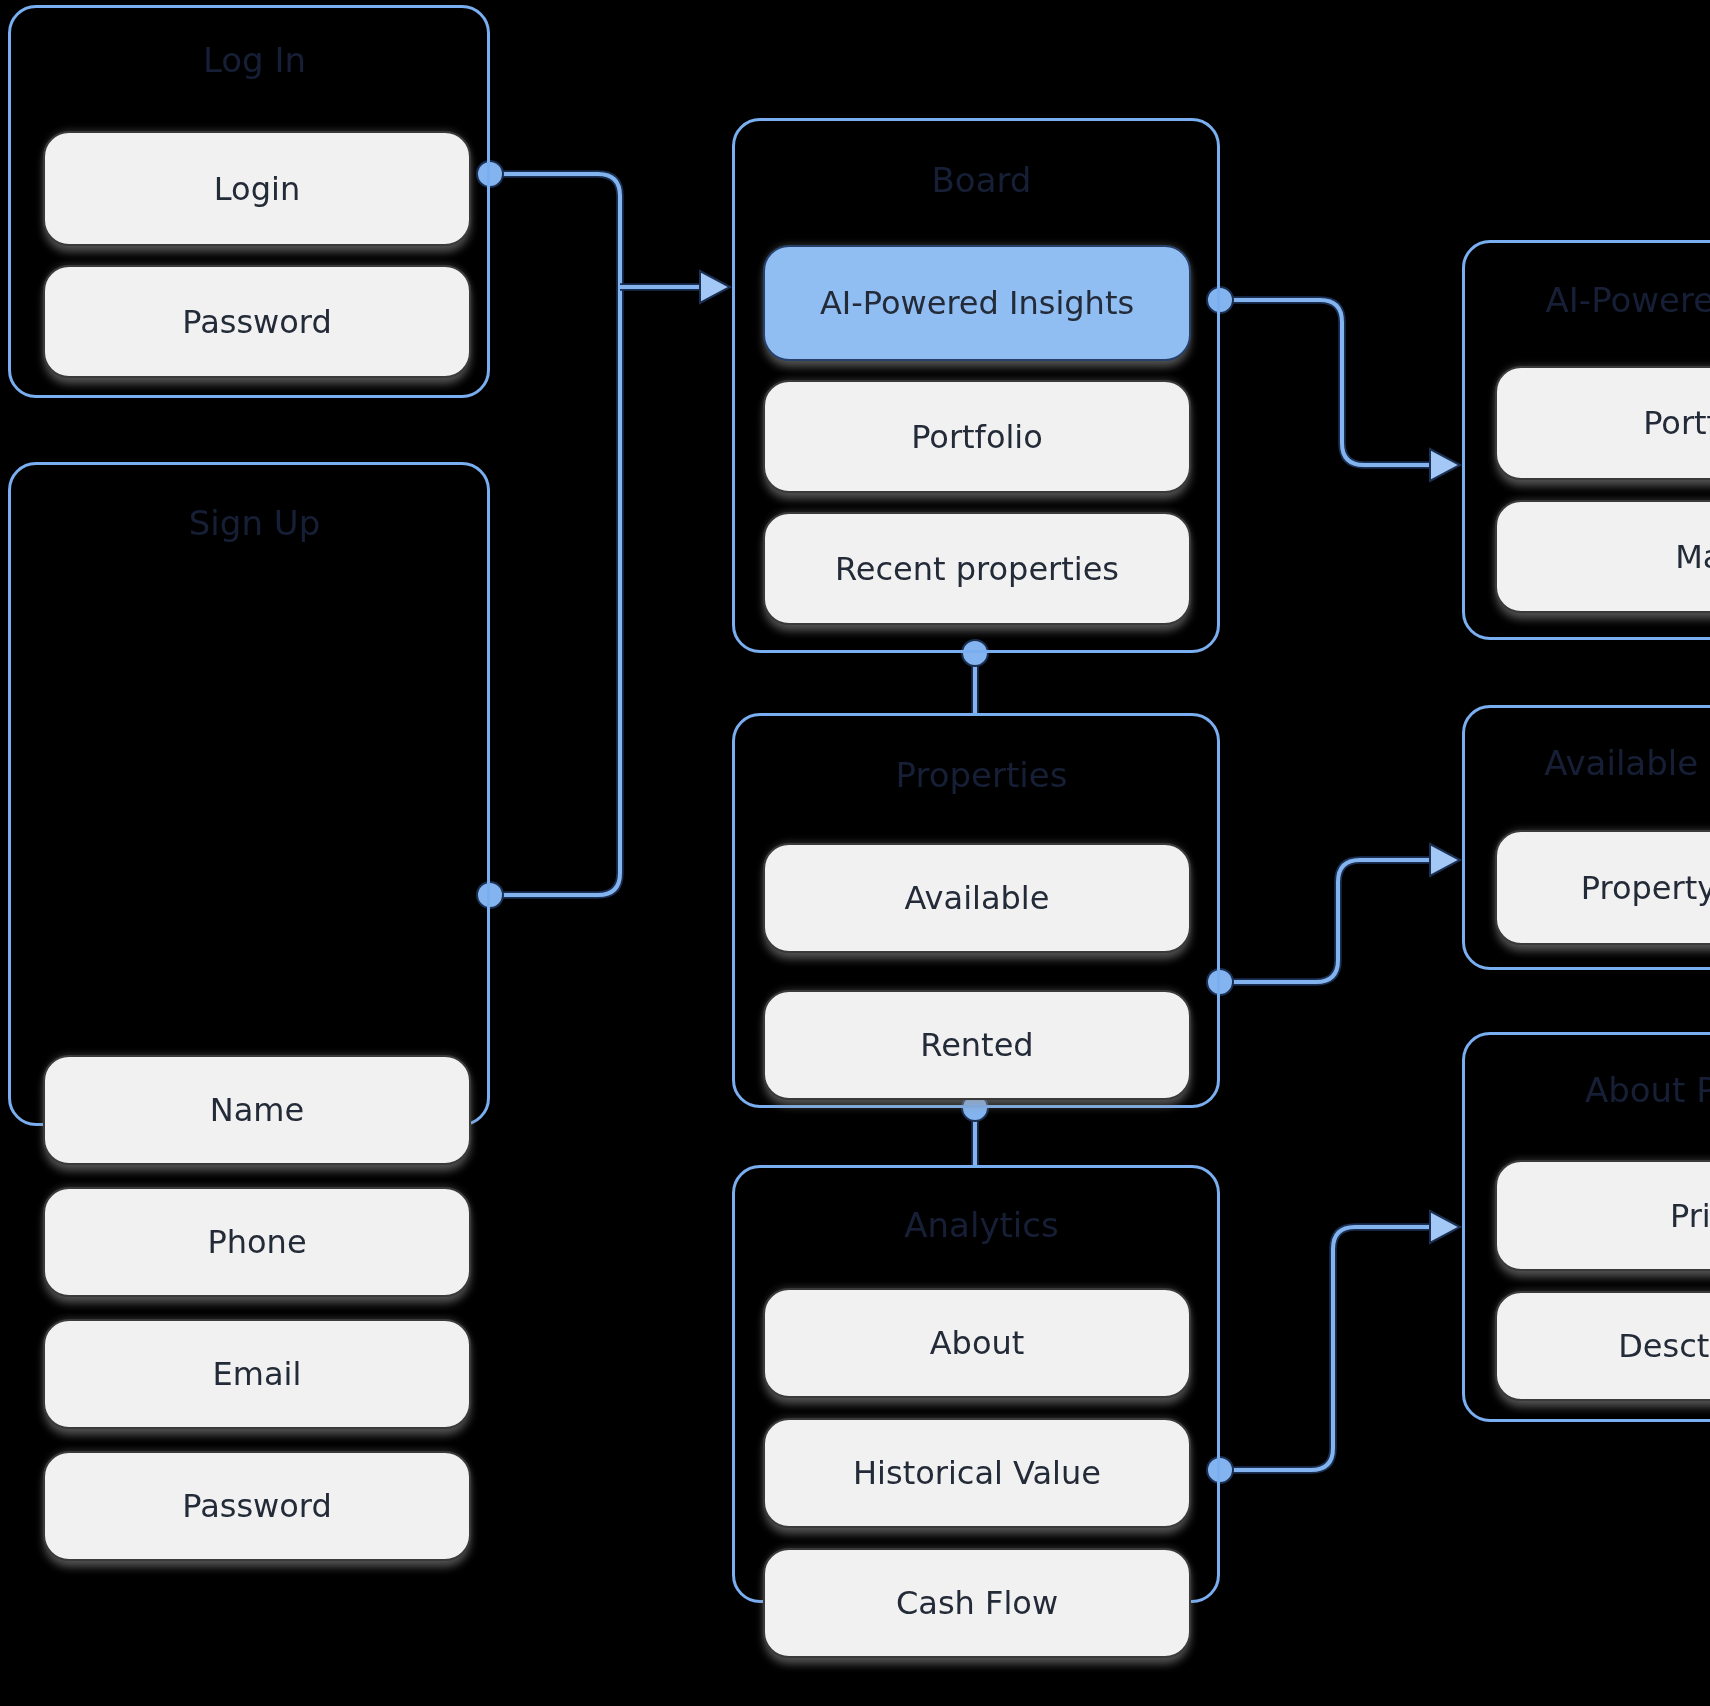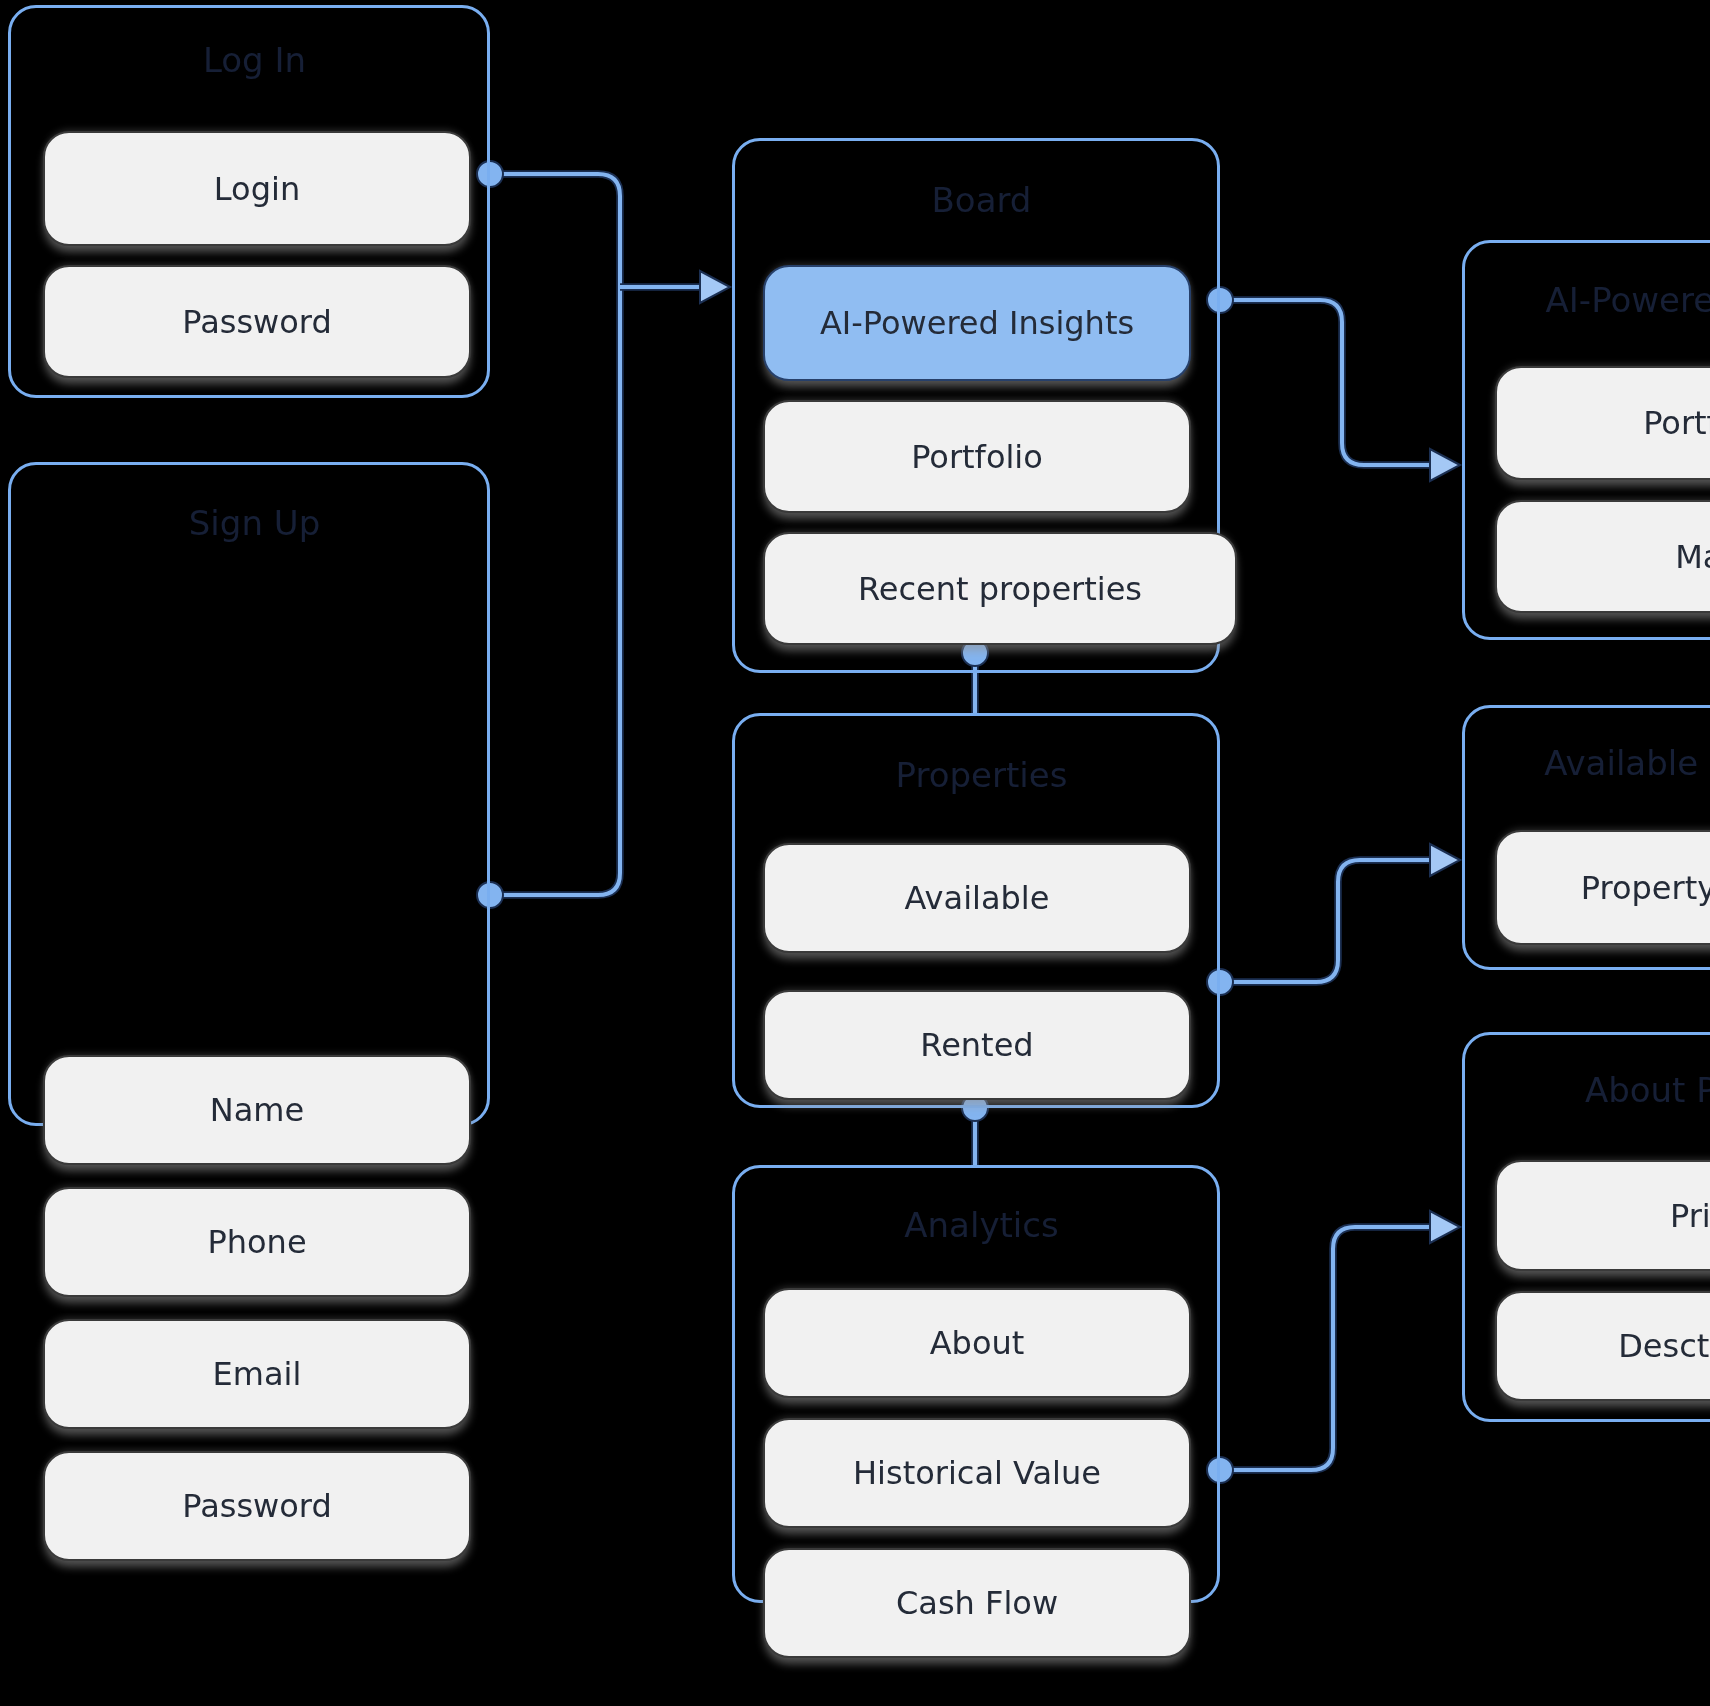--- a/index.html
+++ b/index.html
@@ -104,25 +104,25 @@
       <div class="btn" style="left: 32px; top: 123px; width: 428px; height: 115px;">Login</div>
       <div class="btn" style="left: 32px; top: 257px; width: 428px; height: 113px;">Password</div>
     </div>
     <div class="card" style="left: 8px; top: 462px; width: 482px; height: 664px; padding-left: 11px;">
       <div class="card-title" style="top: 58px;">Sign Up</div>
       <div class="btn" style="left: 32px; top: 590px; width: 428px; height: 110px;">Name</div>
       <div class="btn" style="left: 32px; top: 854px; width: 428px; height: 110px;">Email</div>
       <div class="btn" style="left: 32px; top: 722px; width: 428px; height: 110px;">Phone</div>
       <div class="btn" style="left: 32px; top: 986px; width: 428px; height: 110px;">Password</div>
     </div>
-    <div class="card" style="left: 732px; top: 118px; width: 488px; height: 535px; margin-top: 20px;">
+    <div class="card" style="left: 732px; top: 118px; width: 488px; height: 535px;">
       <div class="card-title" style="top: 59px;">Board</div>
       <div class="btn highlight" style="left: 28px; top: 124px; width: 428px; height: 116px;">AI-Powered Insights</div>
       <div class="btn" style="left: 28px; top: 259px; width: 428px; height: 113px;">Portfolio</div>
-      <div class="btn" style="left: 28px; top: 391px; width: 474px; height: 113px;">Recent properties</div>
+      <div class="btn" style="left: 28px; top: 391px; width: 428px; height: 113px;">Recent properties</div>
     </div>
     <div class="card" style="left: 732px; top: 713px; width: 488px; height: 395px;">
       <div class="card-title" style="top: 59px;">Properties</div>
       <div class="btn" style="left: 28px; top: 127px; width: 428px; height: 110px;">Available</div>
       <div class="btn" style="left: 28px; top: 257px; width: 428px; height: 110px; margin-top: 17px;">Rented</div>
     </div>
     <div class="card" style="left: 732px; top: 1165px; width: 488px; height: 438px;">
       <div class="card-title" style="top: 57px;">Analytics</div>
       <div class="btn" style="left: 28px; top: 120px; width: 428px; height: 110px;">About</div>
       <div class="btn" style="left: 28px; top: 250px; width: 428px; height: 110px;">Historical Value</div>

